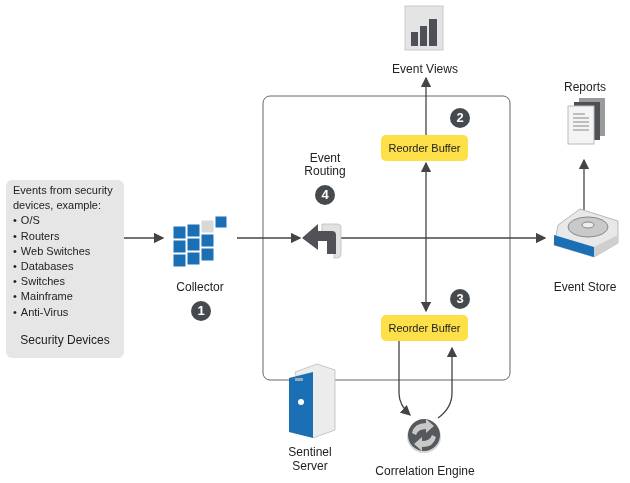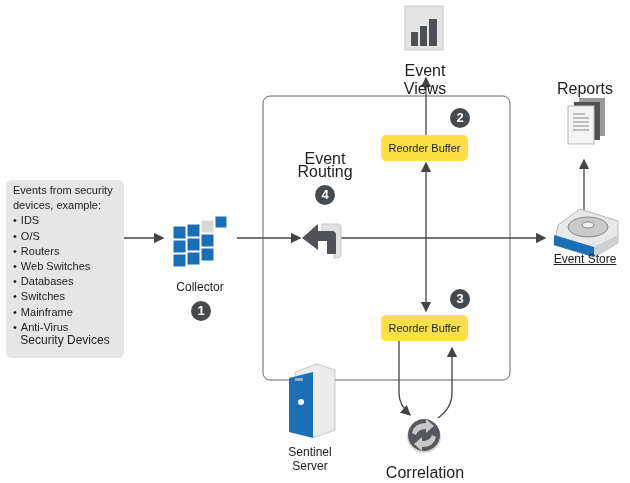--- a/index.html
+++ b/index.html
@@ -5,21 +5,21 @@
   html, body { margin:0; padding:0; background:#ffffff; }
   body { width:630px; height:483px; position:relative; overflow:hidden;
          font-family:"Liberation Sans", sans-serif; color:#222; }
   .abs { position:absolute; }
   svg.lines { position:absolute; left:0; top:0; }
   .devices-box { left:6px; top:148px; width:118px; height:178px; background:#e6e6e6;
                  border-radius:6px; font-size:11px; line-height:15.2px; padding:3px 0 0 7px; box-sizing:border-box; color:#222;margin-top:32px; }
   .devices-box ul { list-style:none; margin:0; padding:0; }
   .devices-box li:before { content:"•"; margin-right:4px; }
   .label { font-size:12px; text-align:center; color:#222; }
-  .label-sm { font-size:16px; text-align:center; color:#222; }
+  .label-sm { font-size:12px; text-align:center; color:#222; }
   .badge { width:20px; height:20px; border-radius:50%; background:#454a4f; color:#fff;
            font-size:13px; font-weight:bold; text-align:center; line-height:20px; }
   .buffer { background:#fde047; border-radius:5px; font-size:11px; text-align:center;
             width:87px; height:26px; line-height:26px; color:#222; }
 </style>
 </head>
 <body>
 
 <svg class="lines" width="630" height="483">
   <defs>
@@ -35,21 +35,20 @@
   <line x1="426" y1="135" x2="426" y2="78" stroke="#444" stroke-width="1.3" marker-end="url(#ah)"></line>
   <line x1="426" y1="238" x2="426" y2="311" stroke="#444" stroke-width="1.3" marker-end="url(#ah)"></line>
   <line x1="584" y1="210" x2="584" y2="160" stroke="#444" stroke-width="1.3" marker-end="url(#ah)"></line>
   <path d="M399,341 L399,393 Q399,405 410,415" fill="none" stroke="#444" stroke-width="1.3" marker-end="url(#ah)"></path>
   <path d="M438,418 Q452,408 452,393 L452,348" fill="none" stroke="#444" stroke-width="1.3" marker-end="url(#ah)"></path>
 </svg>
 
 <div class="abs devices-box">
   <div>Events from security devices, example:</div>
   <ul>
-    <li>IDS</li>
     <li>O/S</li>
     <li>Routers</li>
     <li>Web Switches</li>
     <li>Databases</li>
     <li>Switches</li>
     <li>Mainframe</li>
     <li>Anti-Virus</li>
   </ul>
 </div>
 <div class="abs label" style="left:6px; top:333px; width:118px;">Security Devices</div>
@@ -109,21 +108,21 @@
   </g>
 </svg>
 
 <svg class="abs" style="left:550px; top:205px;" width="70" height="55">
   <path d="M8,20 L30,4 L68,16 L68,38 L44,52 L4,40 Z" fill="#e8e8e8" stroke="#aaa" stroke-width="0.8"></path>
   <ellipse cx="38" cy="22" rx="20" ry="10" fill="#c9c9c9" stroke="#888"></ellipse>
   <ellipse cx="38" cy="20" rx="6" ry="3" fill="#eee" stroke="#888"></ellipse>
   <path d="M4,30 L44,42 L44,52 L4,40 Z" fill="#1a6fb5"></path>
   <path d="M44,42 L68,30 L68,38 L44,52 Z" fill="#cfcfcf"></path>
 </svg>
-<div class="abs label" style="left:545px; top:252px; width:80px;text-decoration:underline;">Event Store</div>
+<div class="abs label" style="left:545px; top:280px; width:80px;">Event Store</div>
 
 <svg class="abs" style="left:285px; top:362px;" width="52" height="80">
   <path d="M10,10 L32,2 L50,8 L50,68 L28,76 Z" fill="#ececec" stroke="#bbb" stroke-width="0.8"></path>
   <path d="M4,16 L28,10 L28,76 L4,70 Z" fill="#1a6fb5"></path>
   <circle cx="16" cy="40" r="3" fill="#fff"></circle>
   <rect x="10" y="16" width="8" height="3" fill="#9ab"></rect>
 </svg>
 <div class="abs label" style="left:280px; top:445px; width:60px; line-height:14px;">
   <div>Sentinel</div>
   <div>Server</div>

